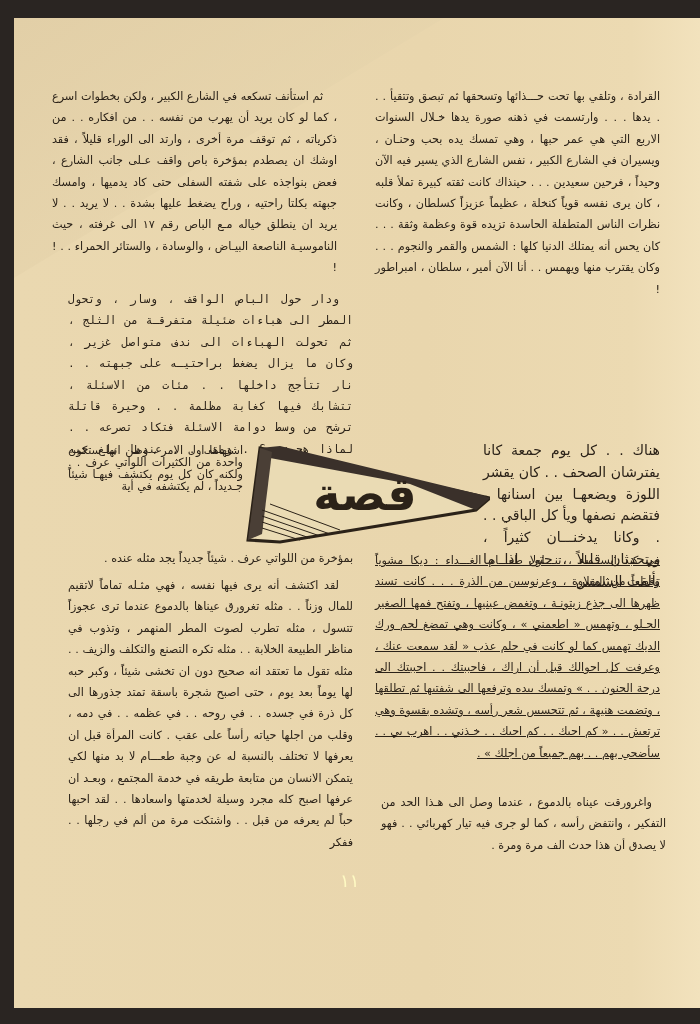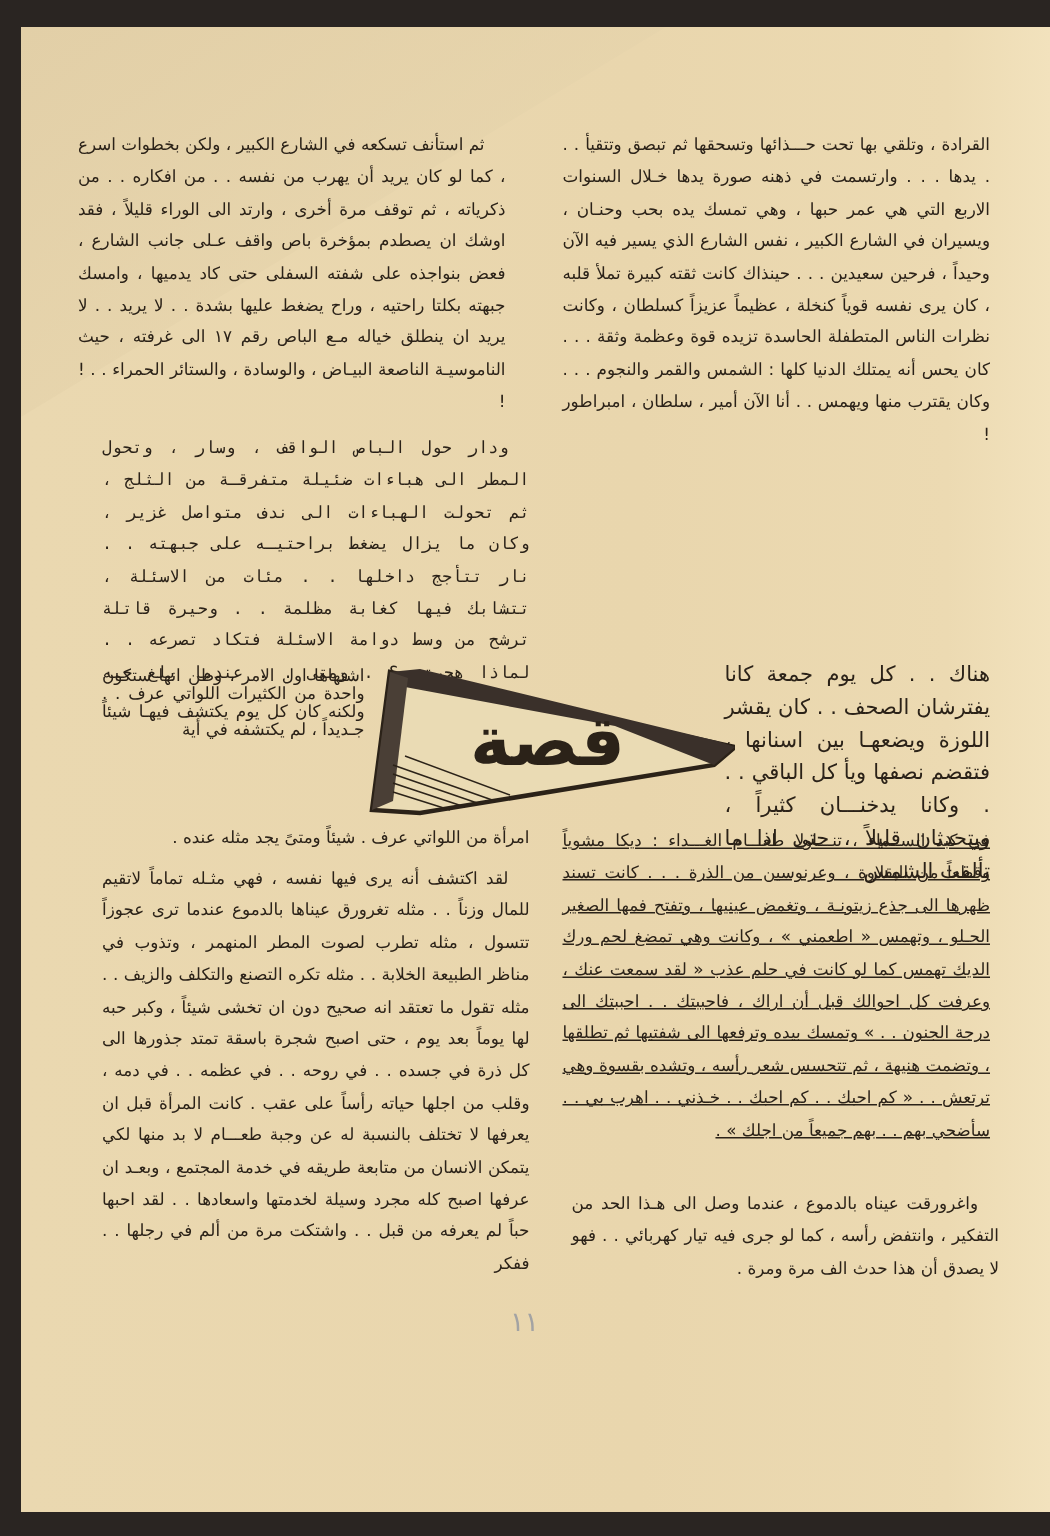--- a/index.html
+++ b/index.html
@@ -30,21 +30,21 @@
   .left { left: 52px; top: 86px; width: 285px; }
   .left2 { left: 68px; top: 290px; width: 285px; font-family: Liberation Mono, monospace; }
   .left-narrow { position: absolute; left: 68px; top: 445px; width: 175px; direction: rtl; text-align: justify;
     font-size: 11.2px; line-height: 12px; color: #2b2218; }
   .left3 { left: 68px; top: 548px; width: 285px; }
   .left4 { left: 68px; top: 575px; width: 285px; }
   .logo {
     position: absolute; left: 240px; top: 430px; width: 250px; height: 120px;
   }
   .page-num {
-    position: absolute; left: 340px; top: 870px; font-size: 18px; color: #a3a3a3;
+    position: absolute; left: 340px; top: 870px; font-size: 18px; color: #fef9c3;
     font-family: Liberation Sans, sans-serif; direction: rtl; letter-spacing: 4px;
   }
 </style>
 </head>
 <body>
 
 <div class="page"></div>
 <div class="fold"></div>
 
 <div class="col right">
@@ -59,21 +59,21 @@
 </div>
 
 <div class="col left">
   <p>ثم استأنف تسكعه في الشارع الكبير ، ولكن بخطوات اسرع ، كما لو كان يريد أن يهرب من نفسه . . من افكاره . . من ذكرياته ، ثم توقف مرة أخرى ، وارتد الى الوراء قليلاً ، فقد اوشك ان يصطدم بمؤخرة باص واقف عـلى جانب الشارع ، فعض بنواجذه على شفته السفلى حتى كاد يدميها ، وامسك جبهته بكلتا راحتيه ، وراح يضغط عليها بشدة . . لا يريد . . لا يريد ان ينطلق خياله مـع الباص رقم ١٧ الى غرفته ، حيث الناموسيـة الناصعة البيـاض ، والوسادة ، والستائر الحمراء . . ! !</p>
 </div>
 <div class="col left2">
   <p>ودار حول الباص الواقف ، وسار ، وتحول المطر الى هباءات ضئيلة متفرقـة من الثلج ، ثم تحولت الهباءات الى ندف متواصل غزير ، وكان ما يزال يضغط براحتيـه على جبهته . . نار تتأجج داخلها . . مئات من الاسئلة ، تتشابك فيها كغابة مظلمة . . وحيرة قاتلة ترشح من وسط دوامة الاسئلة فتكاد تصرعه . . لماذا هجرته ؟ . ومتى . . عندما بلغ حبه الاوج .</p>
 </div>
 <div class="left-narrow">اشتهاها اول الامر ، وظن انها ستكون واحدة من الكثيرات اللواتي عرف . . ولكنه كان كل يوم يكتشف فيهـا شيئاً جـديداً ، لم يكتشفه في أية</div>
 <div class="col left3">
-  <p class="noindent">امرأة من اللواتي عرف . شيئاً ومتىً يجد مثله عنده .</p>
+  <p class="noindent">بمؤخرة من اللواتي عرف . شيئاً جديداً يجد مثله عنده .</p>
 </div>
 <div class="col left4">
   <p>لقد اكتشف أنه يرى فيها نفسه ، فهي مثـله تماماً لاتقيم للمال وزناً . . مثله تغرورق عيناها بالدموع عندما ترى عجوزاً تتسول ، مثله تطرب لصوت المطر المنهمر ، وتذوب في مناظر الطبيعة الخلابة . . مثله تكره التصنع والتكلف والزيف . . مثله تقول ما تعتقد انه صحيح دون ان تخشى شيئاً ، وكبر حبه لها يوماً بعد يوم ، حتى اصبح شجرة باسقة تمتد جذورها الى كل ذرة في جسده . . في روحه . . في عظمه . . في دمه ، وقلب من اجلها حياته رأساً على عقب . كانت المرأة قبل ان يعرفها لا تختلف بالنسبة له عن وجبة طعـــام لا بد منها لكي يتمكن الانسان من متابعة طريقه في خدمة المجتمع ، وبعـد ان عرفها اصبح كله مجرد وسيلة لخدمتها واسعادها . . لقد احبها حباً لم يعرفه من قبل . . واشتكت مرة من ألم في رجلها . . ففكر</p>
 </div>
 
 <div class="logo">
   <svg width="250" height="120" viewBox="0 0 250 120">
     <polygon points="20,18 250,68 236,80 40,112 8,110" fill="#eadbb4" stroke="#2b2218" stroke-width="3"></polygon>
     <polygon points="20,18 40,16 238,64 250,68 236,80 170,54 30,28" fill="#3a302a"></polygon>
     <polygon points="8,110 20,18 32,22 22,104" fill="#4a3f36"></polygon>

